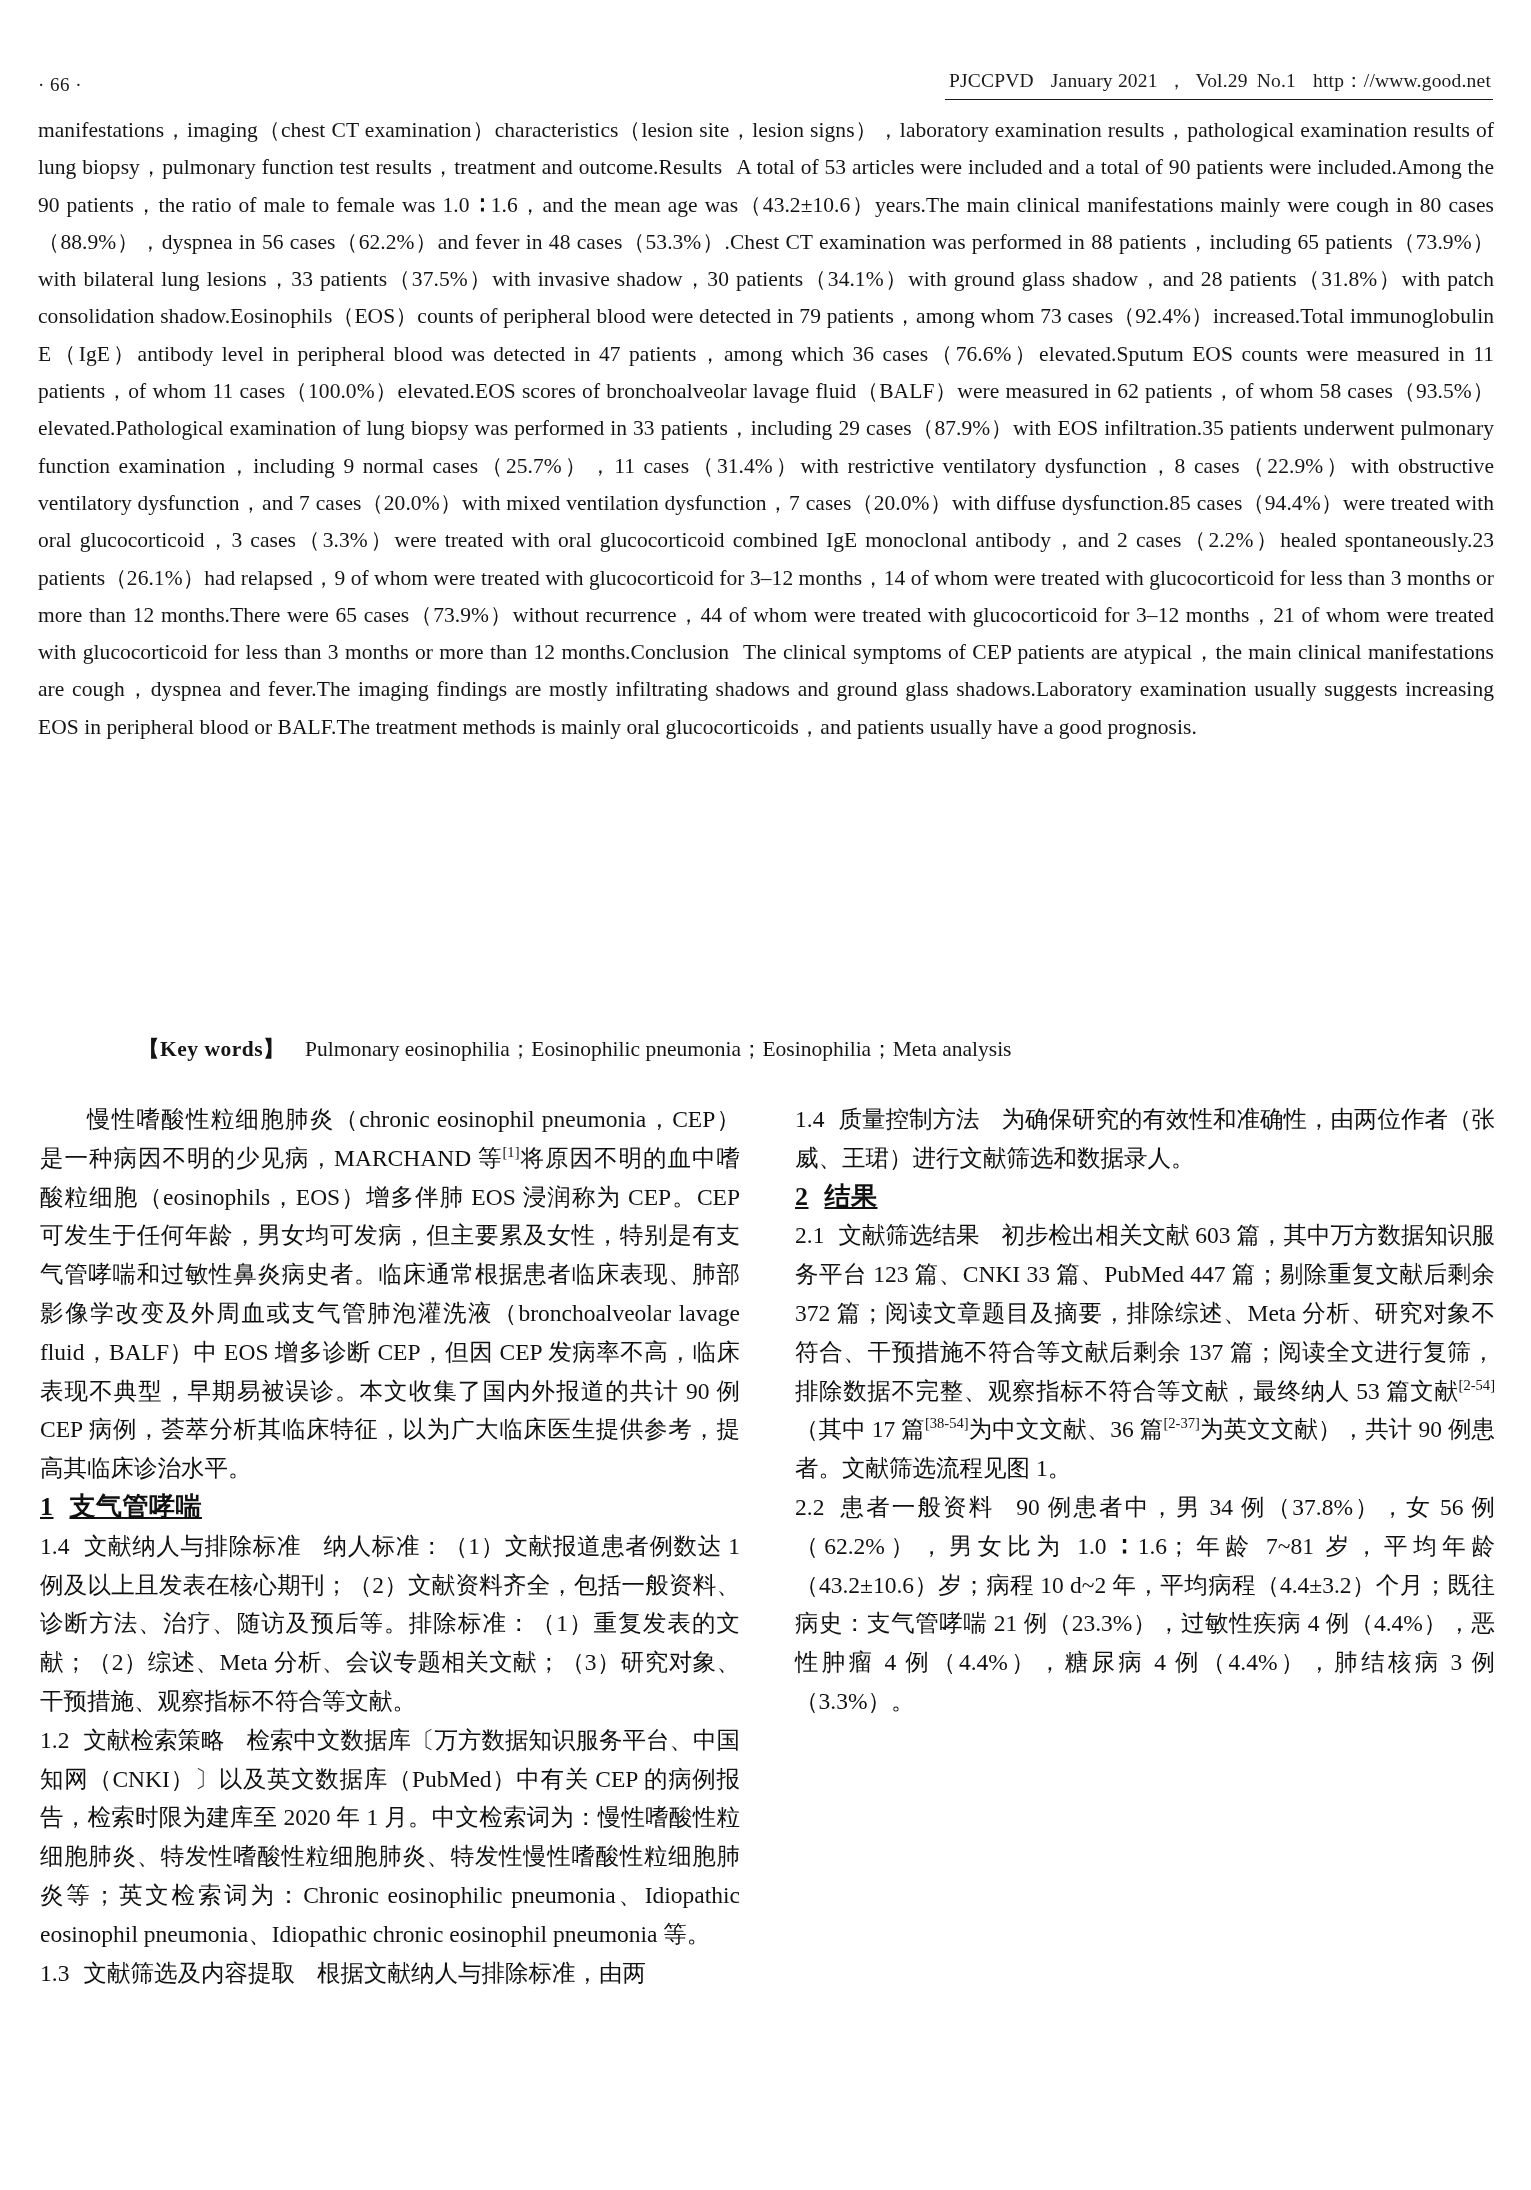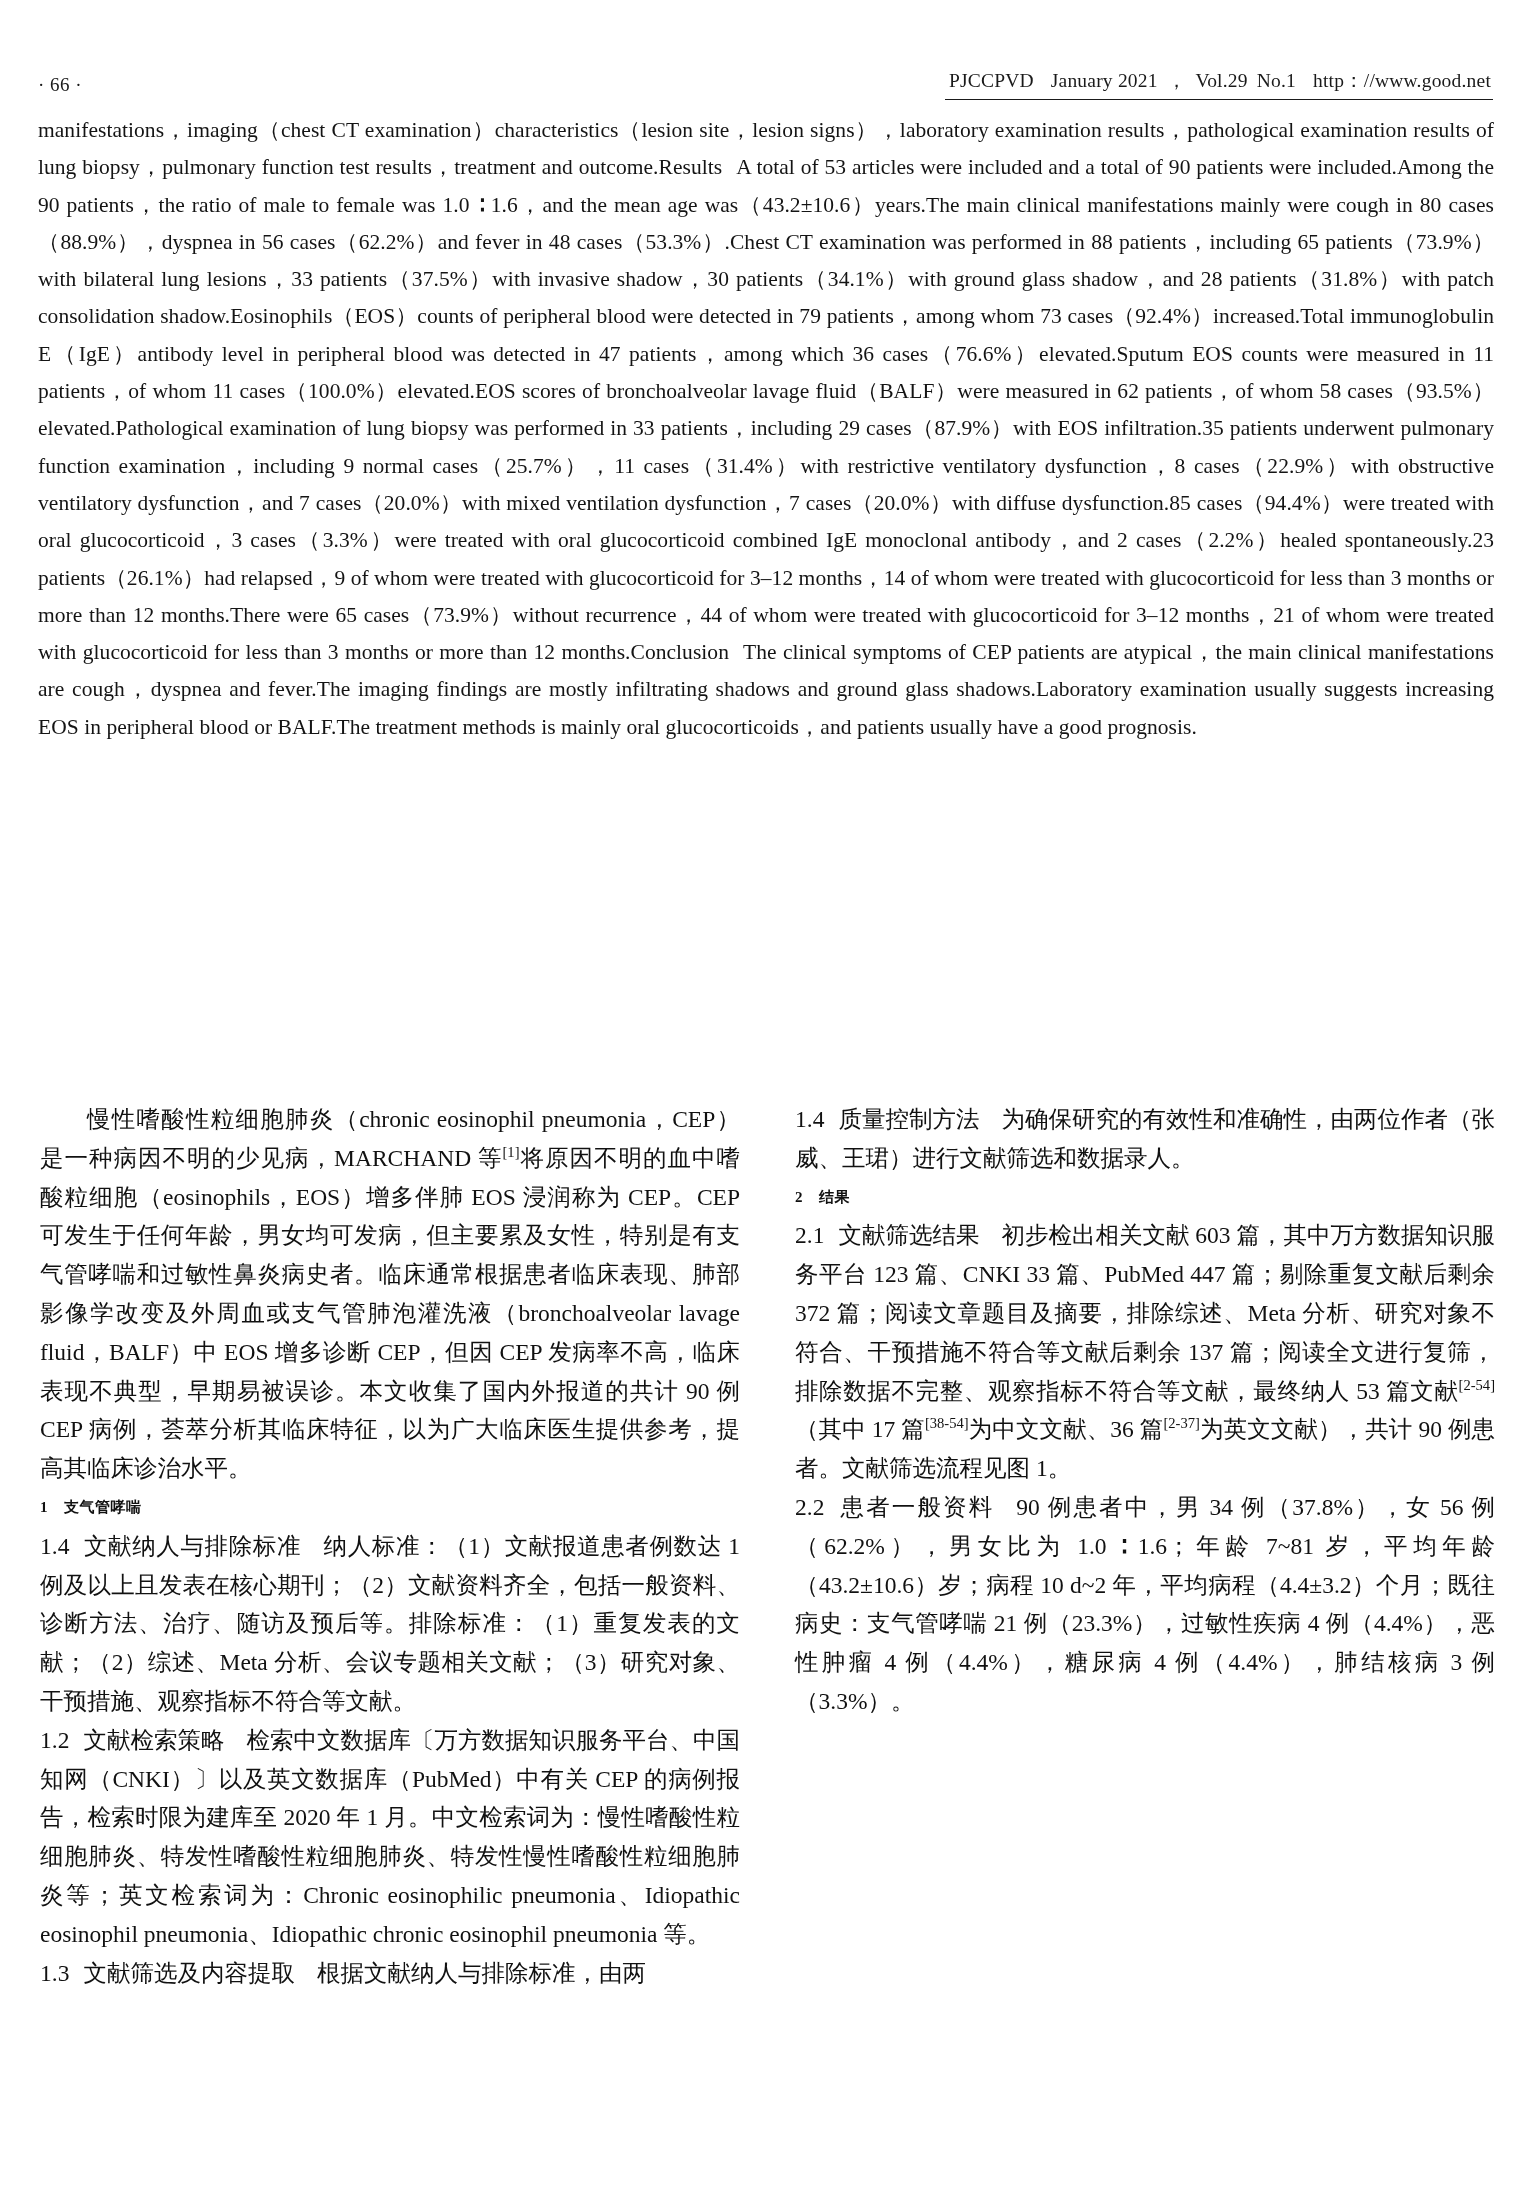--- a/index.html
+++ b/index.html
@@ -105,24 +105,25 @@
   .col-left  { left: 40px; }
   .col-right { left: 795px; }
 
   .col p {
     margin: 0;
     text-indent: 0;
   }
   .col p.indent { text-indent: 47px; }
   .col h3 {
     margin: 0;
-    font-size: 15px;
+    font-size: 26px;
     line-height: 38.8px;
     font-weight: bold;
     letter-spacing: 0.5px;
+    text-decoration: underline;
   }
   .col h3 .num { margin-right: 16px; }
   .sec-num { margin-right: 14px; }
   .sec-title { }
   .lead-gap { display: inline-block; width: 22px; }
   sup {
     font-size: 0.62em;
     vertical-align: super;
     line-height: 0;
   }
@@ -142,20 +143,23 @@
 
   <div class="running-head">
     <div class="folio">· 66 ·</div>
     <div class="head-right"><span>PJCCPVD</span><span class="sp"></span><span>January 2021</span><span class="sp-s"></span>，<span class="sp-s"></span><span>Vol.29</span><span class="sp-s"></span><span>No.1</span><span class="sp"></span><span>http：//www.good.net</span></div>
   </div>
 
   <div class="abstract">
     <p><span>manifestations，imaging（chest CT examination）characteristics（lesion site，lesion signs），laboratory examination results，pathological examination results of lung biopsy，pulmonary function test results，treatment and outcome.</span><b>Results</b><span class="gap"></span><span>A total of 53 articles were included and a total of 90 patients were included.Among the 90 patients，the ratio of male to female was 1.0 ∶ 1.6，and the mean age was（43.2±10.6）years.The main clinical manifestations mainly were cough in 80 cases（88.9%），dyspnea in 56 cases（62.2%）and fever in 48 cases（53.3%）.Chest CT examination was performed in 88 patients，including 65 patients（73.9%）with bilateral lung lesions，33 patients（37.5%）with invasive shadow，30 patients（34.1%）with ground glass shadow，and 28 patients（31.8%）with patch consolidation shadow.Eosinophils（EOS）counts of peripheral blood were detected in 79 patients，among whom 73 cases（92.4%）increased.Total immunoglobulin E（IgE）antibody level in peripheral blood was detected in 47 patients，among which 36 cases（76.6%）elevated.Sputum EOS counts were measured in 11 patients，of whom 11 cases（100.0%）elevated.EOS scores of bronchoalveolar lavage fluid（BALF）were measured in 62 patients，of whom 58 cases（93.5%）elevated.Pathological examination of lung biopsy was performed in 33 patients，including 29 cases（87.9%）with EOS infiltration.35 patients underwent pulmonary function examination，including 9 normal cases（25.7%），11 cases（31.4%）with restrictive ventilatory dysfunction，8 cases（22.9%）with obstructive ventilatory dysfunction，and 7 cases（20.0%）with mixed ventilation dysfunction，7 cases（20.0%）with diffuse dysfunction.85 cases（94.4%）were treated with oral glucocorticoid，3 cases（3.3%）were treated with oral glucocorticoid combined IgE monoclonal antibody，and 2 cases（2.2%）healed spontaneously.23 patients（26.1%）had relapsed，9 of whom were treated with glucocorticoid for 3–12 months，14 of whom were treated with glucocorticoid for less than 3 months or more than 12 months.There were 65 cases（73.9%）without recurrence，44 of whom were treated with glucocorticoid for 3–12 months，21 of whom were treated with glucocorticoid for less than 3 months or more than 12 months.</span><b>Conclusion</b><span class="gap"></span><span>The clinical symptoms of CEP patients are atypical，the main clinical manifestations are cough，dyspnea and fever.The imaging findings are mostly infiltrating shadows and ground glass shadows.Laboratory examination usually suggests increasing EOS in peripheral blood or BALF.The treatment methods is mainly oral glucocorticoids，and patients usually have a good prognosis.</span></p>
   </div>
 
+  <div class="keywords">
+    <span class="kw-label">【Key words】</span><span>Pulmonary eosinophilia；Eosinophilic pneumonia；Eosinophilia；Meta analysis</span>
+  </div>
 
   <div class="col col-left">
 
     <p class="indent"><span>慢性嗜酸性粒细胞肺炎（chronic eosinophil pneumonia，CEP）是一种病因不明的少见病，MARCHAND 等</span><sup>[1]</sup><span>将原因不明的血中嗜酸粒细胞（eosinophils，EOS）增多伴肺 EOS 浸润称为 CEP。CEP 可发生于任何年龄，男女均可发病，但主要累及女性，特别是有支气管哮喘和过敏性鼻炎病史者。临床通常根据患者临床表现、肺部影像学改变及外周血或支气管肺泡灌洗液（bronchoalveolar lavage fluid，BALF）中 EOS 增多诊断 CEP，但因 CEP 发病率不高，临床表现不典型，早期易被误诊。本文收集了国内外报道的共计 90 例 CEP 病例，荟萃分析其临床特征，以为广大临床医生提供参考，提高其临床诊治水平。</span></p>
 
     <h3><span class="num">1</span><span>支气管哮喘</span></h3>
 
     <p><span class="sec-num">1.4</span><span class="sec-title">文献纳人与排除标准</span><span class="lead-gap"></span><span>纳人标准：（1）文献报道患者例数达 1 例及以上且发表在核心期刊；（2）文献资料齐全，包括一般资料、诊断方法、治疗、随访及预后等。排除标准：（1）重复发表的文献；（2）综述、Meta 分析、会议专题相关文献；（3）研究对象、干预措施、观察指标不符合等文献。</span></p>
 
     <p><span class="sec-num">1.2</span><span class="sec-title">文献检索策略</span><span class="lead-gap"></span><span>检索中文数据库〔万方数据知识服务平台、中国知网（CNKI）〕以及英文数据库（PubMed）中有关 CEP 的病例报告，检索时限为建库至 2020 年 1 月。中文检索词为：慢性嗜酸性粒细胞肺炎、特发性嗜酸性粒细胞肺炎、特发性慢性嗜酸性粒细胞肺炎等；英文检索词为：Chronic eosinophilic pneumonia、Idiopathic eosinophil pneumonia、Idiopathic chronic eosinophil pneumonia 等。</span></p>

